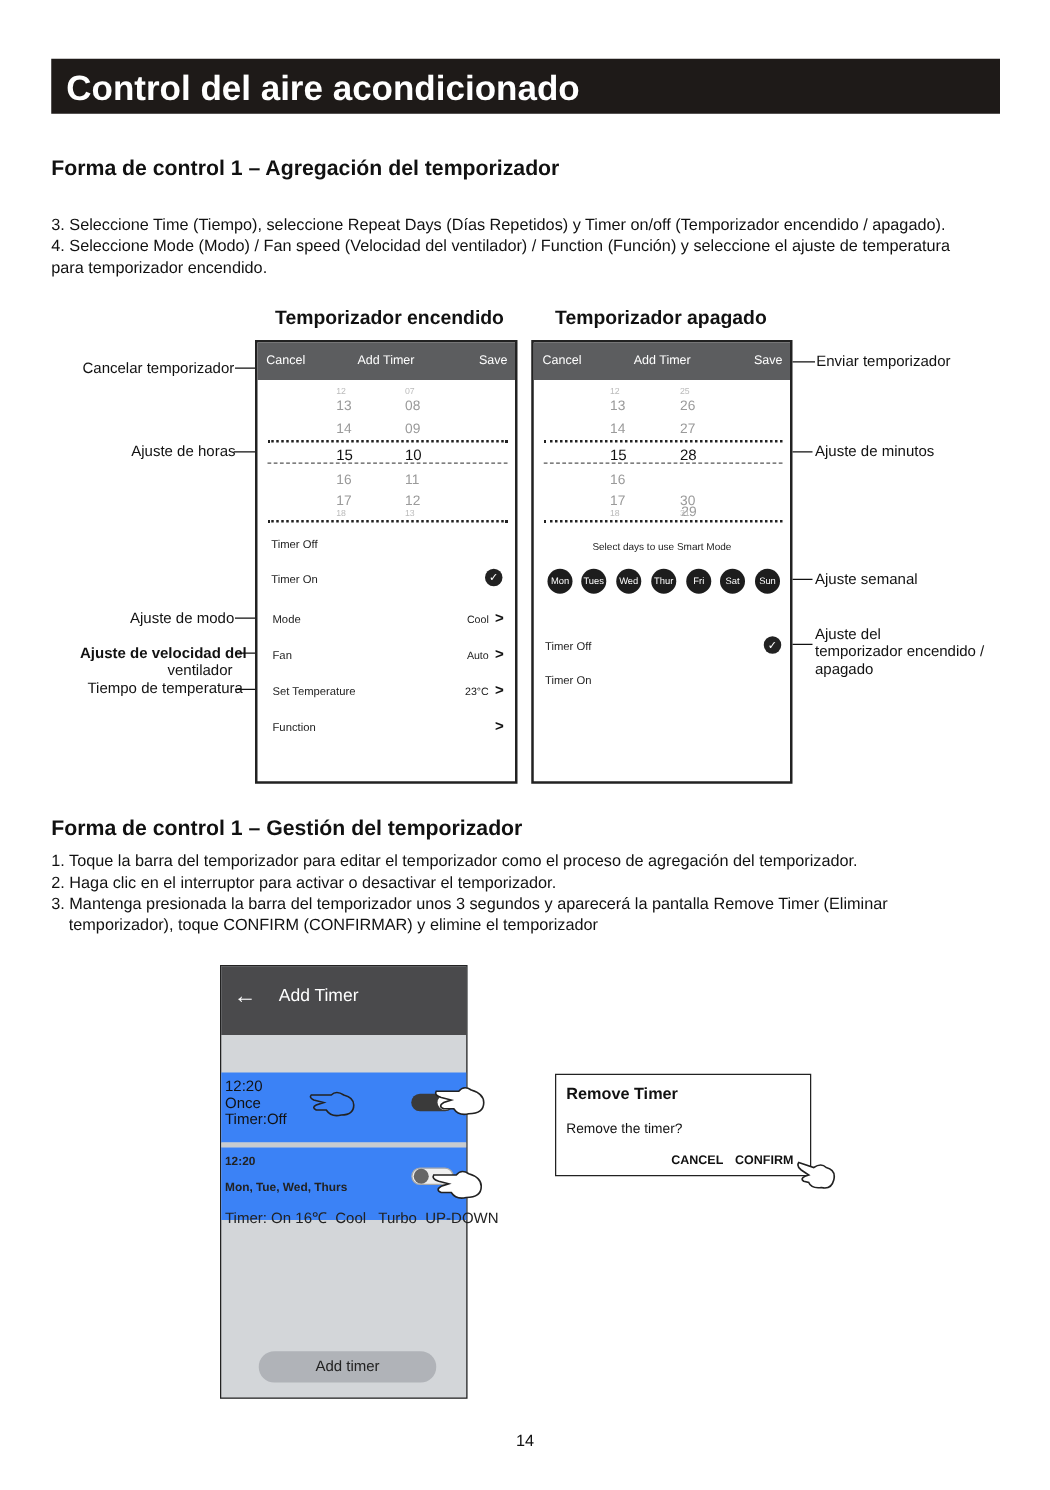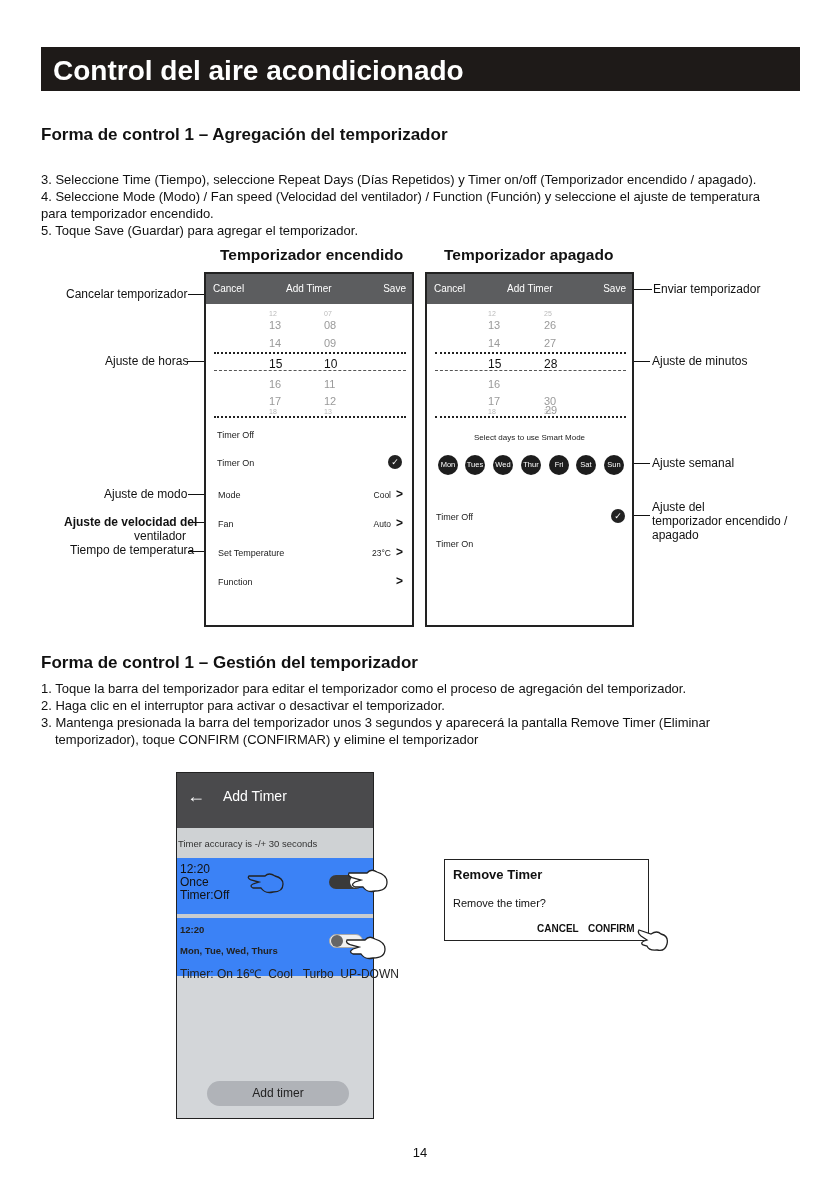--- a/index.html
+++ b/index.html
@@ -49,21 +49,20 @@
 
 <div class="abs title-bar">
   <span>Control del aire acondicionado</span>
 </div>
 
 <div class="abs h2" style="left:41px; top:125px;">Forma de control 1 – Agregación del temporizador</div>
 <div class="abs para" style="left:41px; top:171px; width:780px;">
   <div>3. Seleccione Time (Tiempo), seleccione Repeat Days (Días Repetidos) y Timer on/off (Temporizador encendido / apagado).</div>
   <div>4. Seleccione Mode (Modo) / Fan speed (Velocidad del ventilador) / Function (Función) y seleccione el ajuste de temperatura</div>
   <div>para temporizador encendido.</div>
-  <div>5. Toque Save (Guardar) para agregar el temporizador.</div>
 </div>
 
 <div class="abs ptitle" style="left:220px; top:246px;">Temporizador encendido</div>
 <div class="abs ptitle" style="left:444px; top:246px;">Temporizador apagado</div>
 
 <div class="abs callout" style="left:66px; top:287px;">Cancelar temporizador</div>
 <div class="abs line" style="left:188px; top:294px; width:18px;"></div>
 
 <div class="abs callout" style="left:105px; top:354px;">Ajuste de horas</div>
 <div class="abs line" style="left:187px; top:361px; width:70px;"></div>
@@ -192,23 +191,20 @@
   <div>1. Toque la barra del temporizador para editar el temporizador como el proceso de agregación del temporizador.</div>
   <div>2. Haga clic en el interruptor para activar o desactivar el temporizador.</div>
   <div>3.  Mantenga presionada la barra del temporizador unos 3 segundos y aparecerá la pantalla Remove Timer (Eliminar</div>
   <div style="padding-left:14px;">temporizador), toque CONFIRM (CONFIRMAR) y elimine el temporizador</div>
 </div>
 
 <div class="abs phone2" style="left:176px; top:772px; width:198px; height:347px;">
   <div class="p2head">
     <span class="abs" style="left:10px; top:13px; color:#fff; font-size:18px; font-weight:bold;">←</span>
     <span class="abs" style="left:46px; top:15px; color:#fff; font-size:14px;">Add Timer</span>
-  </div>
-  <div class="p2info">
-    <span class="abs" style="left:1px; top:10px;">Timer accuracy is -/+ 30 seconds</span>
   </div>
 
   <div class="p2card" style="top:85px; height:56px;">
     <div class="abs" style="left:3px; top:5px; font-size:12px; line-height:13px; color:#111;">
       <div>12:20</div>
       <div>Once</div>
       <div>Timer:Off</div>
     </div>
     <div class="toggle" style="left:152px; top:17px; background:#3a3a3a;">
       <div class="knob" style="right:1px; background:#fff;"></div>

